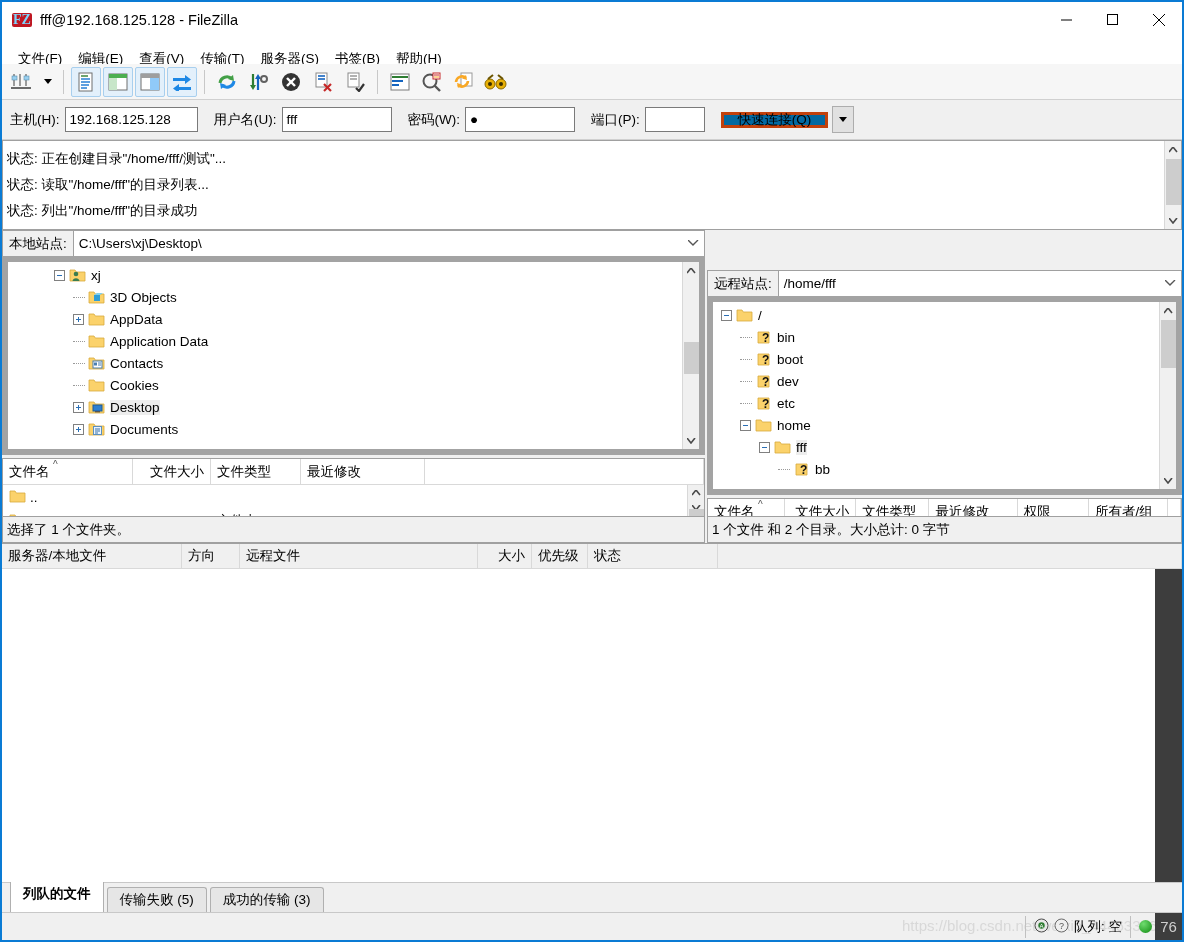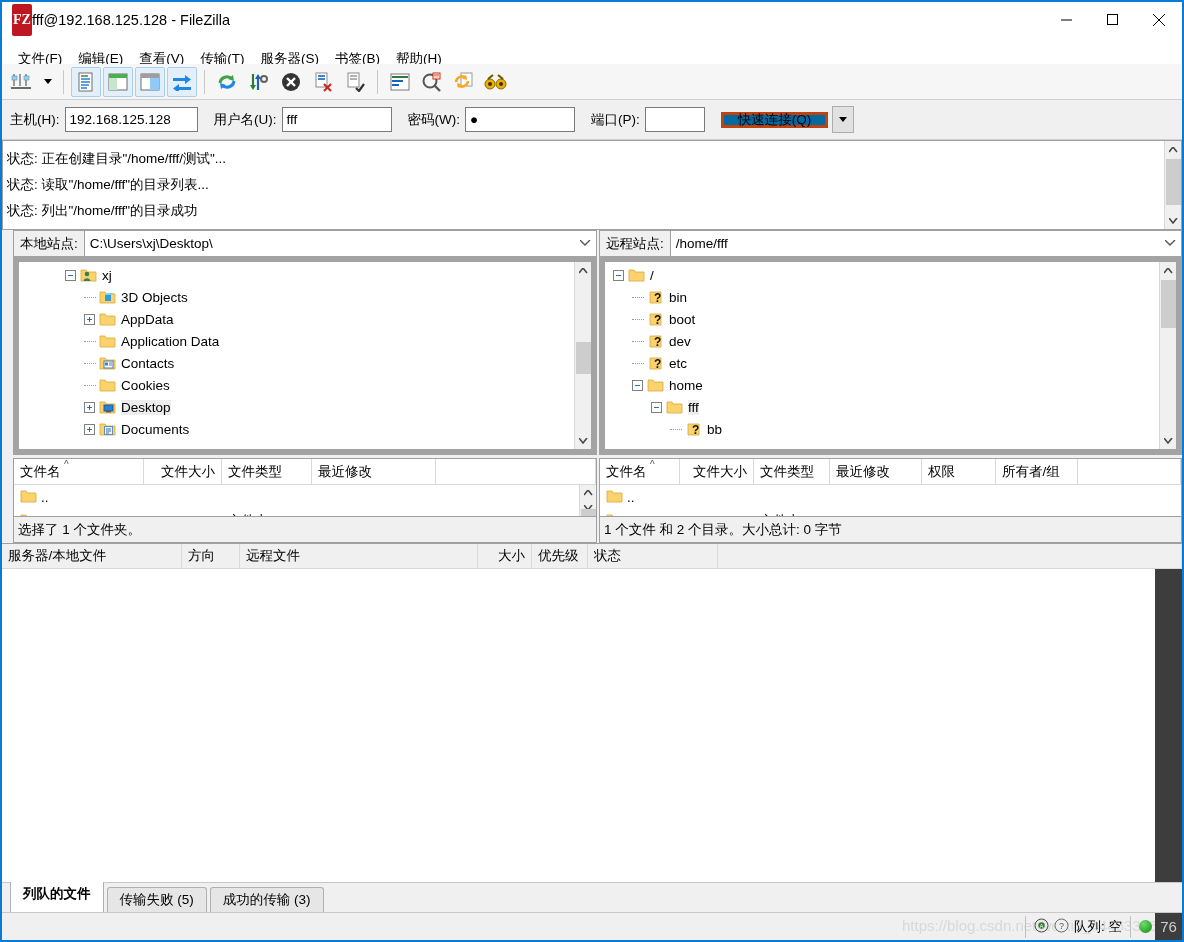--- a/index.html
+++ b/index.html
@@ -23,27 +23,27 @@
 
   
   .titlebar {
     height: 36px; min-height: 36px;
     background: #ffffff;
     display: flex; align-items: center;
     padding-left: 10px;
     position: relative;
   }
   .fz-logo {
-    width: 20px; height: 32px;
+    width: 20px; height: 14px;
     background: #bf1722;
     border-radius: 2px;
     display: flex; align-items: center; justify-content: center;
-    color: #ffffff; font-weight: bold; font-size: 14px;
+    color: #7dd3fc; font-weight: bold; font-size: 14px;
     font-family: "Liberation Serif", serif;
-    margin-right: 0;
+    margin-right: 8px;
   }
   .title-text { font-size: 14.5px; color: #000; }
   .wincontrols { position: absolute; right: 0; top: 0; height: 36px; display: flex; }
   .wc { width: 46px; height: 36px; display: flex; align-items: center; justify-content: center; }
   .wc svg { display: block; }
 
   
   .menubar {
     height: 26px; min-height: 26px;
     background: #ffffff;
@@ -122,23 +122,23 @@
     display: flex; flex-direction: column; align-items: center;
     justify-content: space-between;
     position: relative;
   }
   .vs-arrow { height: 17px; width: 17px; display: flex; align-items: center; justify-content: center; }
   .vs-thumb { position: absolute; left: 1px; width: 15px; background: #cdcdcd; }
 
   
   .panes { display: flex; flex: 1; min-height: 0; }
   .pane { display: flex; flex-direction: column; min-width: 0; }
-  .pane-left { width: 595px; padding-left: 11px; }
+  .pane-left { width: 703px; }
   .vsplit { width: 2px; background: #f0f0f0; }
-  .pane-right { flex: 1; }
+  .pane-right { flex: 1; margin-top: 40px; }
 
   .sitebar {
     height: 26px; min-height: 26px;
     display: flex; align-items: stretch;
     background: #ffffff;
     border: 1px solid #a0a0a0;
     border-bottom: none;
   }
   .sitelabel {
     display: flex; align-items: center;

